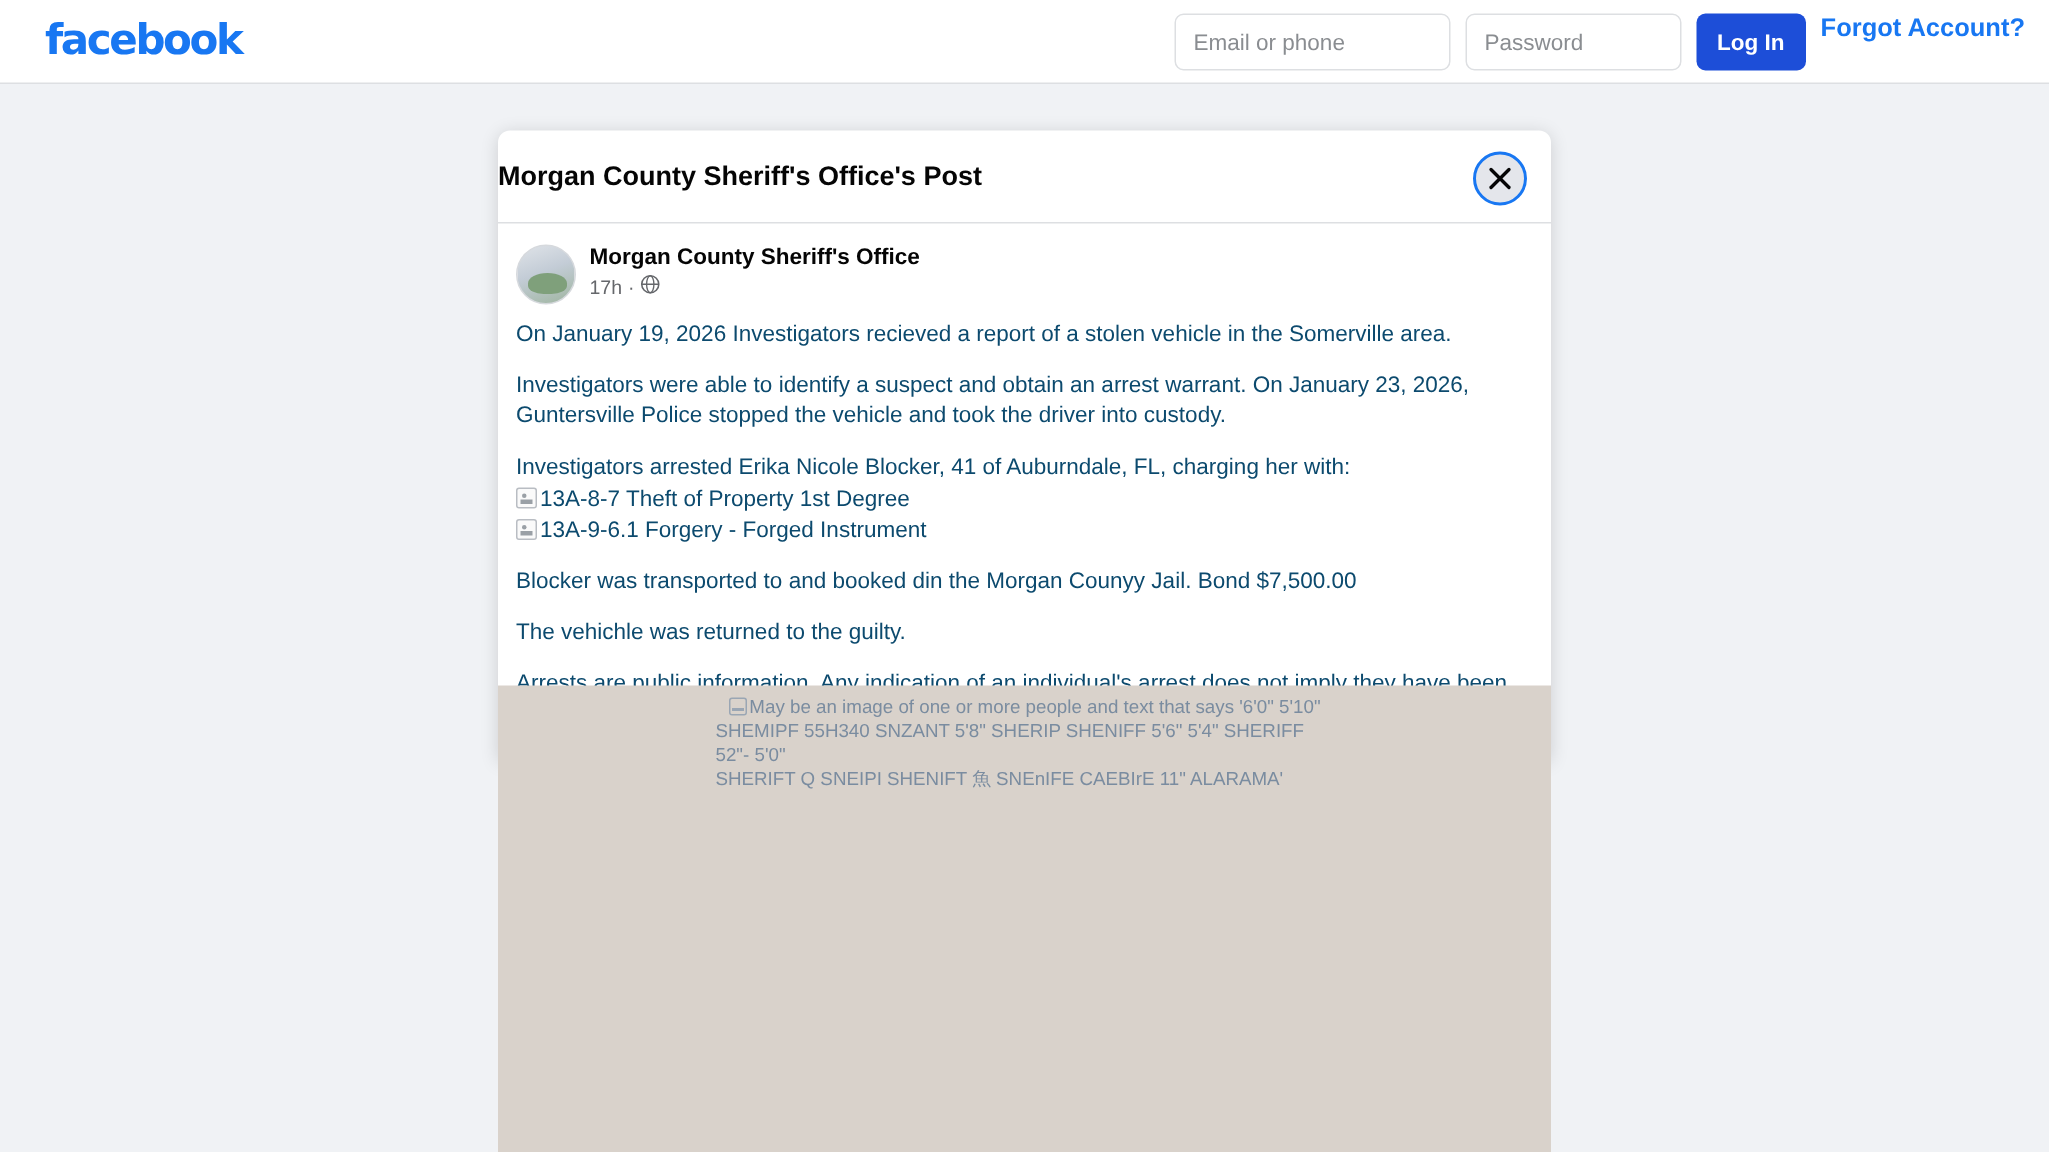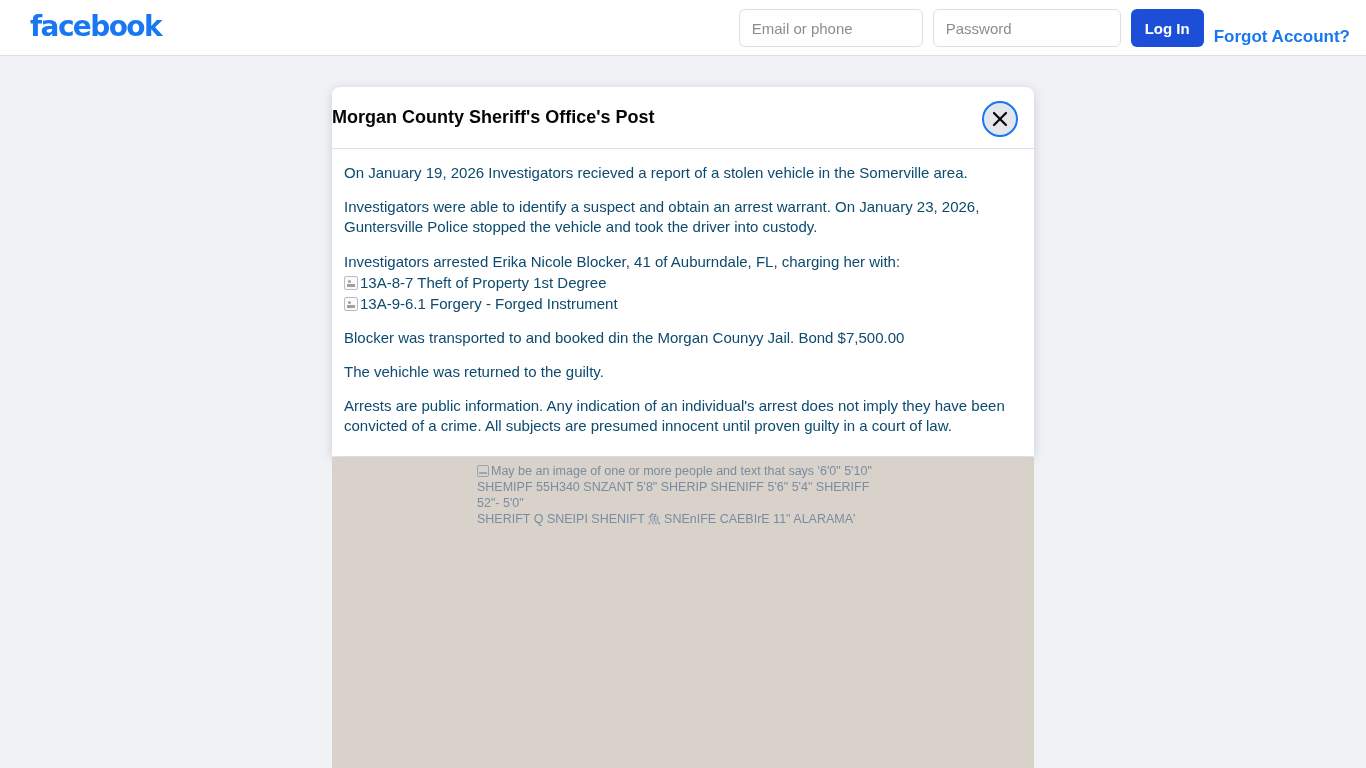--- a/index.html
+++ b/index.html
@@ -31,36 +31,36 @@
     font-weight: bold;
     color: #1877f2;
     letter-spacing: -1.6px;
     font-family: "DejaVu Sans", sans-serif;
   }
   .login-form {
     position: absolute;
     right: 16px;
     top: 9px;
     display: flex;
-    align-items: flex-end;
+    align-items: flex-start;
     gap: 10px;
   }
   .login-form input {
     height: 38px;
     border: 1px solid #dddfe2;
     border-radius: 6px;
     padding: 0 12px;
     font-size: 15px;
     color: #1c1e21;
     font-family: "Liberation Sans", sans-serif;
     outline: none;
   }
   .login-form input::placeholder { color: #8a8d91; }
   #email-field { width: 184px; }
-  #password-field { width: 188px; }
+  #password-field { width: 144px; }
   .login-btn {
     height: 38px;
     min-width: 70px;
     background: #1d4ed8;
     color: #fff;
     border: none;
     border-radius: 6px;
     font-size: 15px;
     font-weight: bold;
     cursor: pointer;
@@ -201,21 +201,21 @@
     padding: 0;
   }
   .alt-block {
     padding: 6px 145px 0 145px;
     color: #7a8ca0;
     font-size: 12.5px;
     line-height: 16px;
   }
   .alt-first {
     display: block;
-    text-align: left;
+    text-align: center;
   }
   .alt-broken {
     display: inline-block;
     width: 12px;
     height: 12px;
     border: 1px solid #9aa6b4;
     border-radius: 2px;
     vertical-align: -2px;
     margin-right: 2px;
     position: relative;
@@ -247,20 +247,37 @@
     <div class="close-btn">
       <svg width="18" height="18" viewBox="0 0 18 18" aria-hidden="true">
         <line x1="3" y1="3" x2="15" y2="15" stroke="#050505" stroke-width="2.2" stroke-linecap="round"></line>
         <line x1="15" y1="3" x2="3" y2="15" stroke="#050505" stroke-width="2.2" stroke-linecap="round"></line>
       </svg>
     </div>
   </div>
 
   <div class="post-body">
 
+    <div class="post-head">
+      <div class="avatar"></div>
+      <div>
+        <div class="poster-name">Morgan County Sheriff's Office</div>
+        <div class="post-meta">
+          <span>17h</span>
+          <span>·</span>
+          <span class="globe-icon">
+            <svg width="13" height="13" viewBox="0 0 16 16">
+              <circle cx="8" cy="8" r="7" fill="none" stroke="#65676b" stroke-width="1.3"></circle>
+              <ellipse cx="8" cy="8" rx="3" ry="7" fill="none" stroke="#65676b" stroke-width="1.1"></ellipse>
+              <line x1="1" y1="8" x2="15" y2="8" stroke="#65676b" stroke-width="1.1"></line>
+            </svg>
+          </span>
+        </div>
+      </div>
+    </div>
 
     <div class="post-text">
       <p>On January 19, 2026 Investigators recieved a report of a stolen vehicle in the Somerville area.</p>
       <p>Investigators were able to identify a suspect and obtain an arrest warrant. On January 23, 2026, Guntersville Police stopped the vehicle and took the driver into custody.</p>
       <p>
         <span class="broken-line">Investigators arrested Erika Nicole Blocker, 41 of Auburndale, FL, charging her with:</span>
         <span class="broken-line"><span class="broken-img"></span><span>13A-8-7 Theft of Property 1st Degree</span></span>
         <span class="broken-line"><span class="broken-img"></span><span>13A-9-6.1 Forgery - Forged Instrument</span></span>
       </p>
       <p>Blocker was transported to and booked din the Morgan Counyy Jail. Bond $7,500.00</p>

